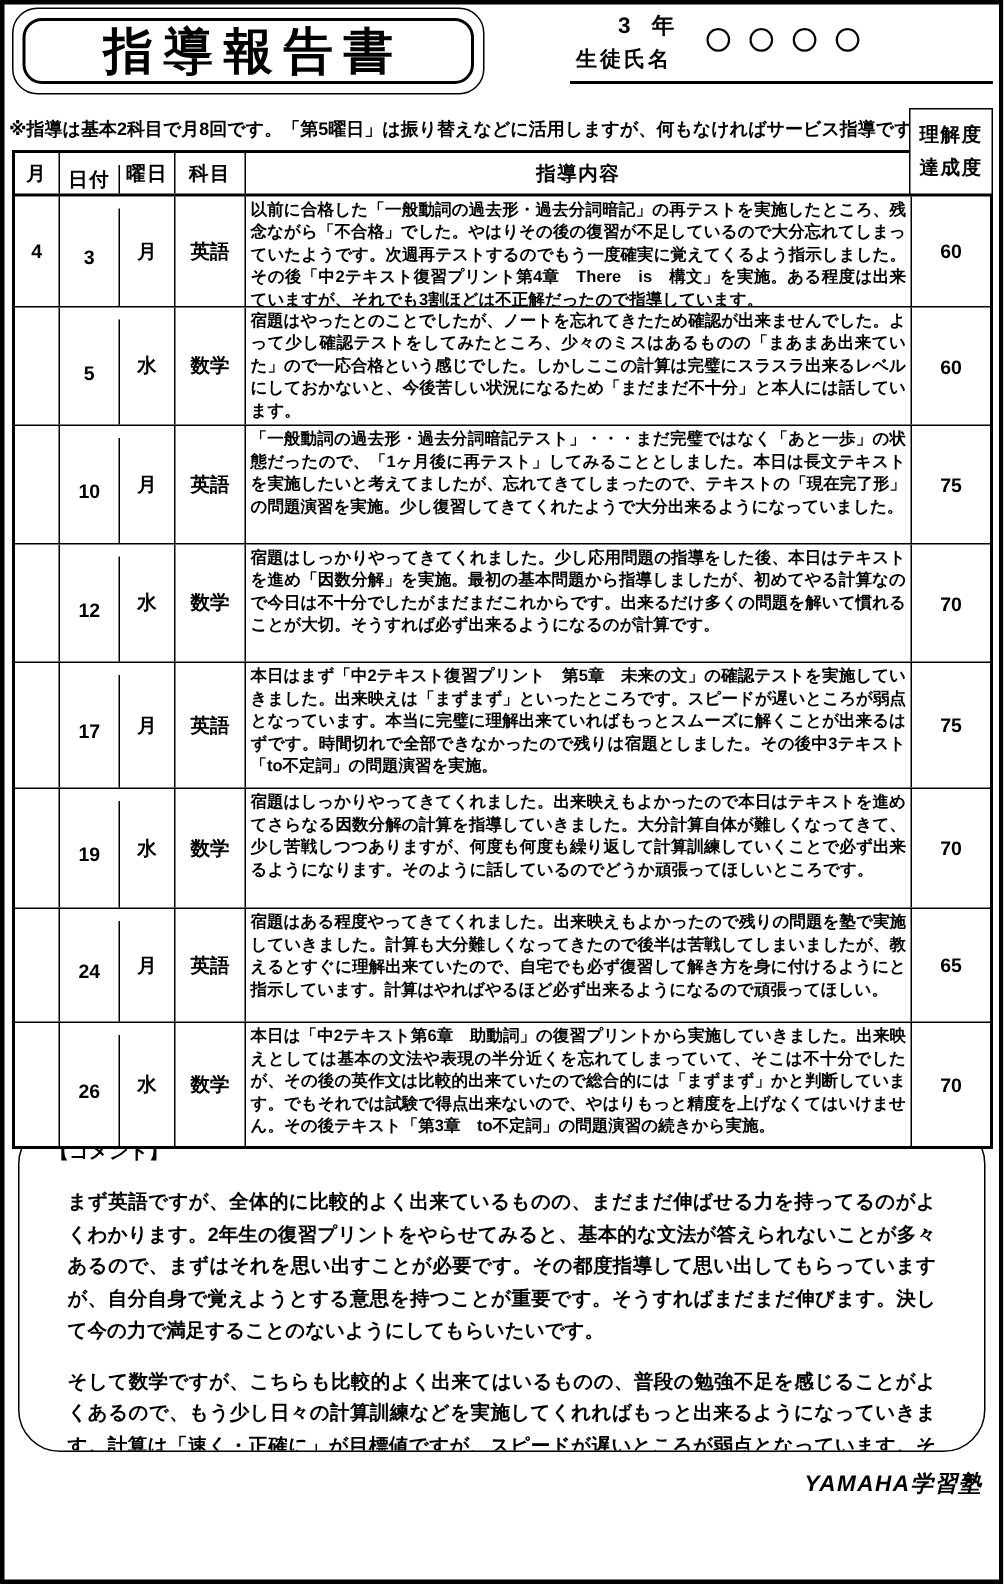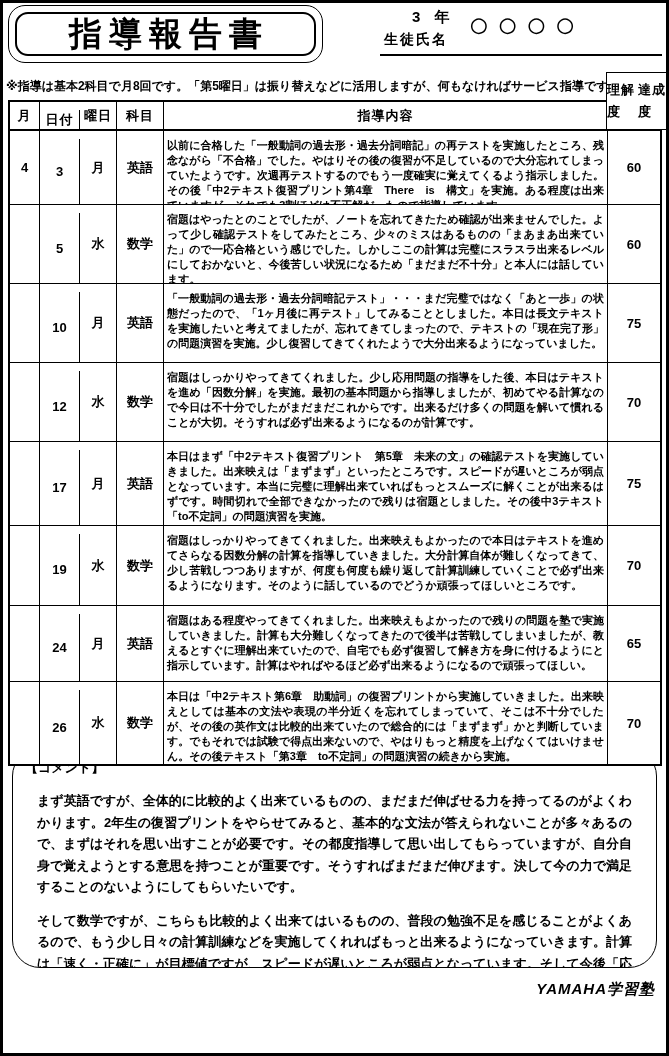--- a/index.html
+++ b/index.html
@@ -12,41 +12,41 @@
   .title-inner{width:100%;height:100%;border:2.5px solid #000;border-radius:13px;box-sizing:border-box;display:flex;align-items:center;justify-content:center;}
   .title-text{font-size:33px;letter-spacing:7px;text-indent:7px;}
   .grade{position:absolute;left:412px;top:8px;font-size:15px;letter-spacing:5px;}
   .student-label{position:absolute;left:384px;top:31px;font-size:14px;letter-spacing:2px;}
   .student-underline{position:absolute;left:380px;top:54px;width:282px;height:2px;background:#000;}
   .name-circles{position:absolute;left:468px;top:4px;font-size:36px;letter-spacing:7px;white-space:nowrap;}
 
   .note{position:absolute;left:6px;top:79px;width:592px;font-size:12px;line-height:14px;white-space:nowrap;}
 
   
-  .score-head{position:absolute;left:606px;top:72px;width:64px;height:58px;border:1.5px solid #000;background:#fff;box-sizing:border-box;display:flex;flex-direction:row;align-items:center;justify-content:center;z-index:20;font-size:13px;line-height:22px;letter-spacing:1px;}
+  .score-head{position:absolute;left:606px;top:72px;width:56px;height:58px;border:1.5px solid #000;background:#fff;box-sizing:border-box;display:flex;flex-direction:column;align-items:center;justify-content:center;z-index:20;font-size:13px;line-height:22px;letter-spacing:1px;}
 
   
   .rtable{position:absolute;left:8px;top:100px;width:654px;border:2px solid #000;box-sizing:border-box;background:#fff;z-index:10;}
   .trow{display:flex;align-items:stretch;border-bottom:1.5px solid #000;box-sizing:border-box;}
   .trow:last-child{border-bottom:none;}
   .trow.head{height:29px;border-bottom:2px solid #000;}
   .c{border-right:1.5px solid #000;box-sizing:border-box;display:flex;align-items:center;justify-content:center;font-size:13px;}
   .c:last-child{border-right:none;}
   .c.month{width:30px;flex:none;}
   .c.date{width:40px;flex:none;margin-top:8px;}
   .c.wday{width:37px;flex:none;}
   .c.subj{width:47px;flex:none;}
-  .c.content{flex:1 1 auto;display:block;font-size:11px;line-height:15px;padding:7px 3px;text-align:justify;word-break:break-all;overflow:hidden;}
+  .c.content{flex:1 1 auto;display:block;font-size:11px;line-height:15px;padding:2px 3px;text-align:justify;word-break:break-all;overflow:hidden;}
   .c.score{width:52px;flex:none;font-size:13px;}
   .head .c{font-size:13px;letter-spacing:1px;}
   .r1{height:74px;} .r2{height:79px;} .r3{height:79px;} .r4{height:79px;}
   .r5{height:84px;} .r6{height:80px;} .r7{height:76px;} .r8{height:82px;}
 
   
-  .comment-box{position:absolute;left:12px;top:748px;width:645px;height:220px;border:1.5px solid #000;border-radius:28px;box-sizing:border-box;padding:8px 12px;overflow:hidden;}
+  .comment-box{position:absolute;left:12px;top:748px;width:645px;height:220px;border:1.5px solid #000;border-radius:28px;box-sizing:border-box;padding:8px 20px;overflow:hidden;}
   .comment-head{font-size:13px;line-height:21px;}
   .comment-box p{margin:12px;font-size:13px;line-height:21.5px;text-align:justify;word-break:break-all;}
 
   .signature{position:absolute;right:14px;top:980px;font-size:15px;letter-spacing:1px;font-style:italic;}
 </style>
 </head>
 <body>
 
 <div class="page">
   <div class="page-border"></div>

